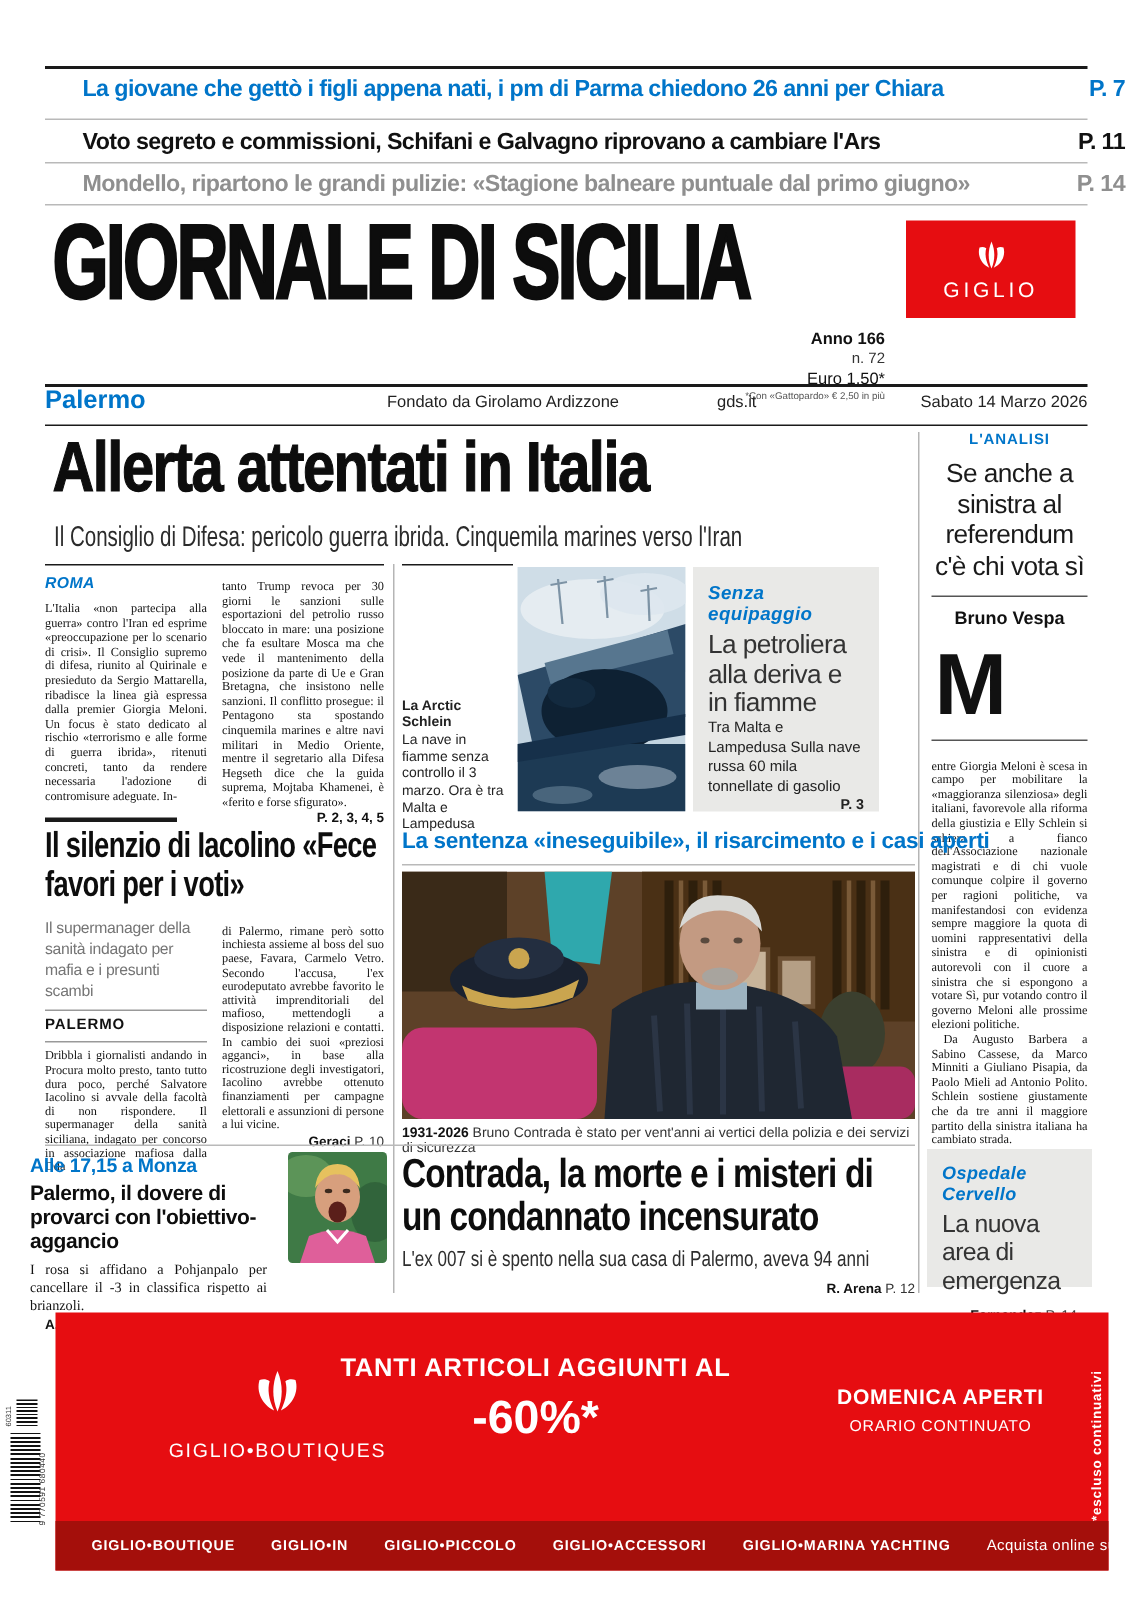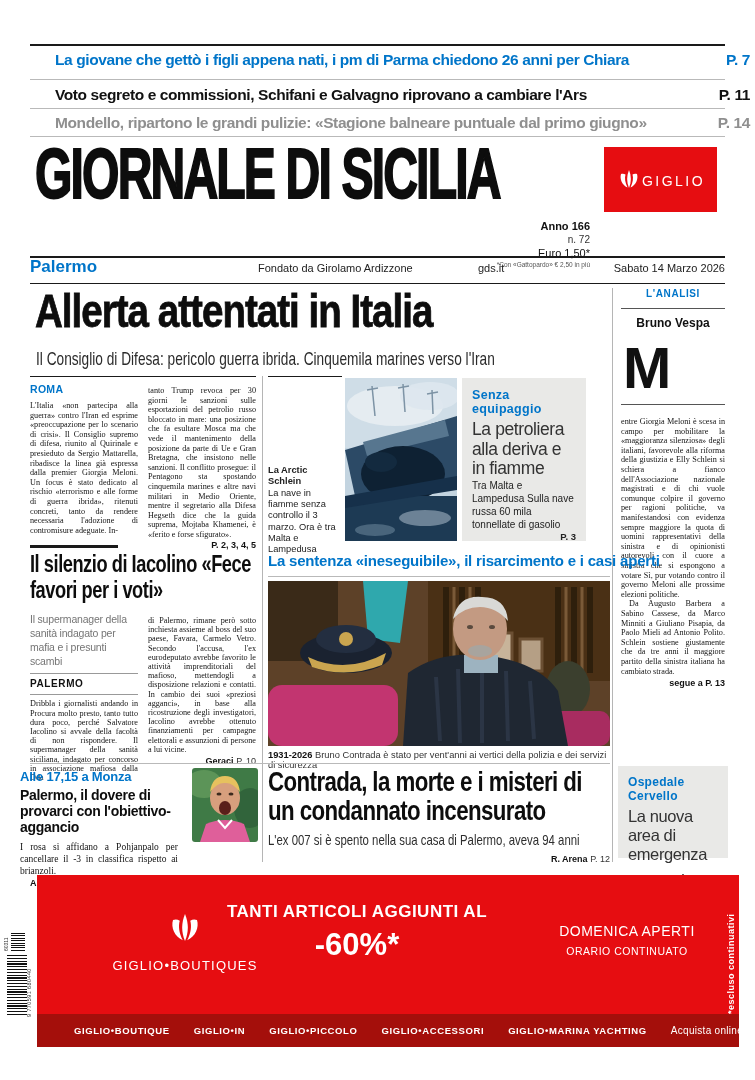--- a/index.html
+++ b/index.html
@@ -9,36 +9,36 @@
   .rule{position:absolute;background:#1a1a1a;}
   .rule-gray{position:absolute;background:#b9b9b9;}
   
   .topline{position:absolute;left:30px;width:695px;display:flex;justify-content:space-between;
            font-weight:bold;font-size:15.5px;letter-spacing:-0.4px;white-space:nowrap;margin-left:25px;}
   
   #masthead-title{position:absolute;left:35px;top:139px;font-size:65px;font-weight:bold;
     letter-spacing:-2.5px;color:#0d0d0d;-webkit-text-stroke:1.8px #0d0d0d;white-space:nowrap;
     transform:scale(0.74,1.08);transform-origin:left top;line-height:1;}
   #giglio-box{position:absolute;left:604px;top:147px;width:113px;height:65px;background:#e60d11;
-    display:flex;flex-direction:row;align-items:center;justify-content:center;color:#fff;}
+    display:flex;flex-direction:column;align-items:center;justify-content:center;color:#fff;}
   #giglio-box .brandname{font-size:14px;letter-spacing:2.5px;margin-top:2px;}
   #price-block{position:absolute;right:165px;top:219px;text-align:right;line-height:1.3;}
   #price-block .anno{font-weight:bold;font-size:11px;display:block;}
   #price-block .num{font-size:10px;color:#333;display:block;}
   #price-block .prezzo{font-size:11px;display:block;}
   #price-block .nota{font-size:6.5px;color:#555;display:block;}
   .inforow{position:absolute;font-size:11px;color:#222;top:262px;}
   #edition{left:30px;top:257px;font-size:17px;font-weight:bold;color:#0075c9;}
   
   #lead-headline{position:absolute;left:35px;top:287px;font-size:47px;font-weight:bold;
     letter-spacing:-1.2px;color:#0d0d0d;-webkit-text-stroke:0.8px #0d0d0d;white-space:nowrap;
     transform:scaleX(0.82);transform-origin:left top;line-height:1;}
   #lead-subhead{position:absolute;left:36px;top:348px;font-size:19px;color:#2b2b2b;
     white-space:nowrap;transform:scaleX(0.72);transform-origin:left top;letter-spacing:0;}
-  .kicker{color:#0075c9;font-weight:bold;font-size:10.5px;letter-spacing:0.3px;}
+  .kicker{color:#0075c9;font-weight:bold;font-size:10.5px;letter-spacing:0.3px;font-style:italic;}
   .bodytext{font-family:"Liberation Serif","DejaVu Serif",serif;font-size:8.2px;line-height:9.6px;
     text-align:justify;color:#131313;}
   .pages-ref{font-weight:bold;font-size:9px;text-align:right;font-family:"Liberation Sans",sans-serif;}
   #lead-col1{position:absolute;left:30px;top:383px;width:108px;height:160px;overflow:hidden;}
   #lead-col2{position:absolute;left:148px;top:386px;width:108px;height:160px;}
   .vrule{position:absolute;width:1px;background:#b5b5b5;}
   #ship-caption{position:absolute;left:268px;top:465px;width:74px;font-size:9.3px;line-height:1.22;color:#222;}
   #ship-caption .cap-title{font-weight:bold;display:block;}
   .graybox{background:#e9e9e7;box-sizing:border-box;position:absolute;}
   #lead-box{left:462px;top:378px;width:124px;height:163px;padding:10px 10px;display:flex;flex-direction:column;}
@@ -91,26 +91,26 @@
   #monza-photo{position:absolute;left:192px;top:768px;width:66px;height:74px;border-radius:3px;overflow:hidden;}
   
   #ad{position:absolute;left:37px;top:875px;width:702px;height:172px;background:#e60d11;color:#fff;}
   #ad-brand{position:absolute;left:58px;top:36px;width:180px;text-align:center;}
   #ad-brand .ad-brandname{font-size:13px;letter-spacing:1.2px;margin-top:7px;}
   #ad-center{position:absolute;left:180px;top:20px;width:280px;text-align:center;}
   #ad-center .ad-l1{font-size:27px;letter-spacing:1px;font-weight:bold;}
   #ad-center .ad-l2{font-size:17px;font-weight:bold;margin-top:7px;letter-spacing:0.5px;}
   #ad-center .ad-l3{font-size:31px;font-weight:bold;margin-top:5px;}
   #ad-right{position:absolute;left:500px;top:48px;width:180px;text-align:center;}
-  #ad-right .ad-r1{font-size:14px;font-weight:normal;letter-spacing:0.5px;}
+  #ad-right .ad-r1{font-size:14px;font-weight:bold;letter-spacing:0.5px;}
   #ad-right .ad-r2{font-size:10.5px;margin-top:6px;letter-spacing:0.5px;}
   #ad-vert{position:absolute;right:3px;top:14px;height:125px;writing-mode:vertical-rl;
     transform:rotate(180deg);font-size:9px;font-weight:bold;letter-spacing:0.5px;}
   #ad-strip{position:absolute;left:0;right:0;bottom:0;height:33px;background:#a40f0b;
-    display:flex;align-items:center;padding:0 37px;gap:24px;}
+    display:flex;align-items:center;padding:0 24px;gap:24px;}
   #ad-strip .nav-item{font-size:9.5px;font-weight:bold;letter-spacing:0.6px;white-space:nowrap;}
   #ad-strip .nav-cta{margin-left:auto;font-size:10px;letter-spacing:0.3px;white-space:nowrap;}
   
   #barcode{position:absolute;left:3px;top:933px;width:32px;height:84px;display:flex;}
   #barcode .bars-top{position:absolute;left:8px;top:0;width:14px;height:18px;
     background:repeating-linear-gradient(to bottom,#111 0 1px,#fff 1px 2.4px);}
   #barcode .bars{position:absolute;left:4px;top:22px;width:20px;height:60px;
     background:repeating-linear-gradient(to bottom,#111 0 1.2px,#fff 1.2px 2.8px);}
   #barcode .bc-num{position:absolute;left:23px;top:20px;height:64px;writing-mode:vertical-rl;
     transform:rotate(180deg);font-size:5.5px;color:#333;letter-spacing:0.4px;}
@@ -212,20 +212,21 @@
     <div class="kicker" style="font-size:12.5px;">Senza equipaggio</div>
     <div class="box-title">La petroliera alla deriva e in fiamme</div>
     <div class="box-text">Tra Malta e Lampedusa Sulla nave russa 60 mila tonnellate di gasolio</div>
     <div class="box-page">P. 3</div>
   </div>
 
   <div class="vrule" style="left:612px;top:288px;height:574px;"></div>
 
   <div id="analysis">
     <div class="a-kicker">L'ANALISI</div>
+    <div class="a-title">Se anche a sinistra al referendum c'è chi vota sì</div>
     <div class="a-rule"></div>
     <div class="a-author">Bruno Vespa</div>
     <div class="a-drop">M</div>
     <div class="a-rule"></div>
     <div class="bodytext a-body">entre Giorgia Meloni è scesa in campo per mobilitare la «maggioranza silenziosa» degli italiani, favorevole alla riforma della giustizia e Elly Schlein si schiera a fianco dell'Associazione nazionale magistrati e di chi vuole comunque colpire il governo per ragioni politiche, va manifestandosi con evidenza sempre maggiore la quota di uomini rappresentativi della sinistra e di opinionisti autorevoli con il cuore a sinistra che si espongono a votare Sì, pur votando contro il governo Meloni alle prossime elezioni politiche.</div>
     <div class="bodytext a-body2">Da Augusto Barbera a Sabino Cassese, da Marco Minniti a Giuliano Pisapia, da Paolo Mieli ad Antonio Polito. Schlein sostiene giustamente che da tre anni il maggiore partito della sinistra italiana ha cambiato strada.</div>
     <div class="a-cont">segue a P. 13</div>
   </div>
 
   <div id="cervello-box" class="graybox">

